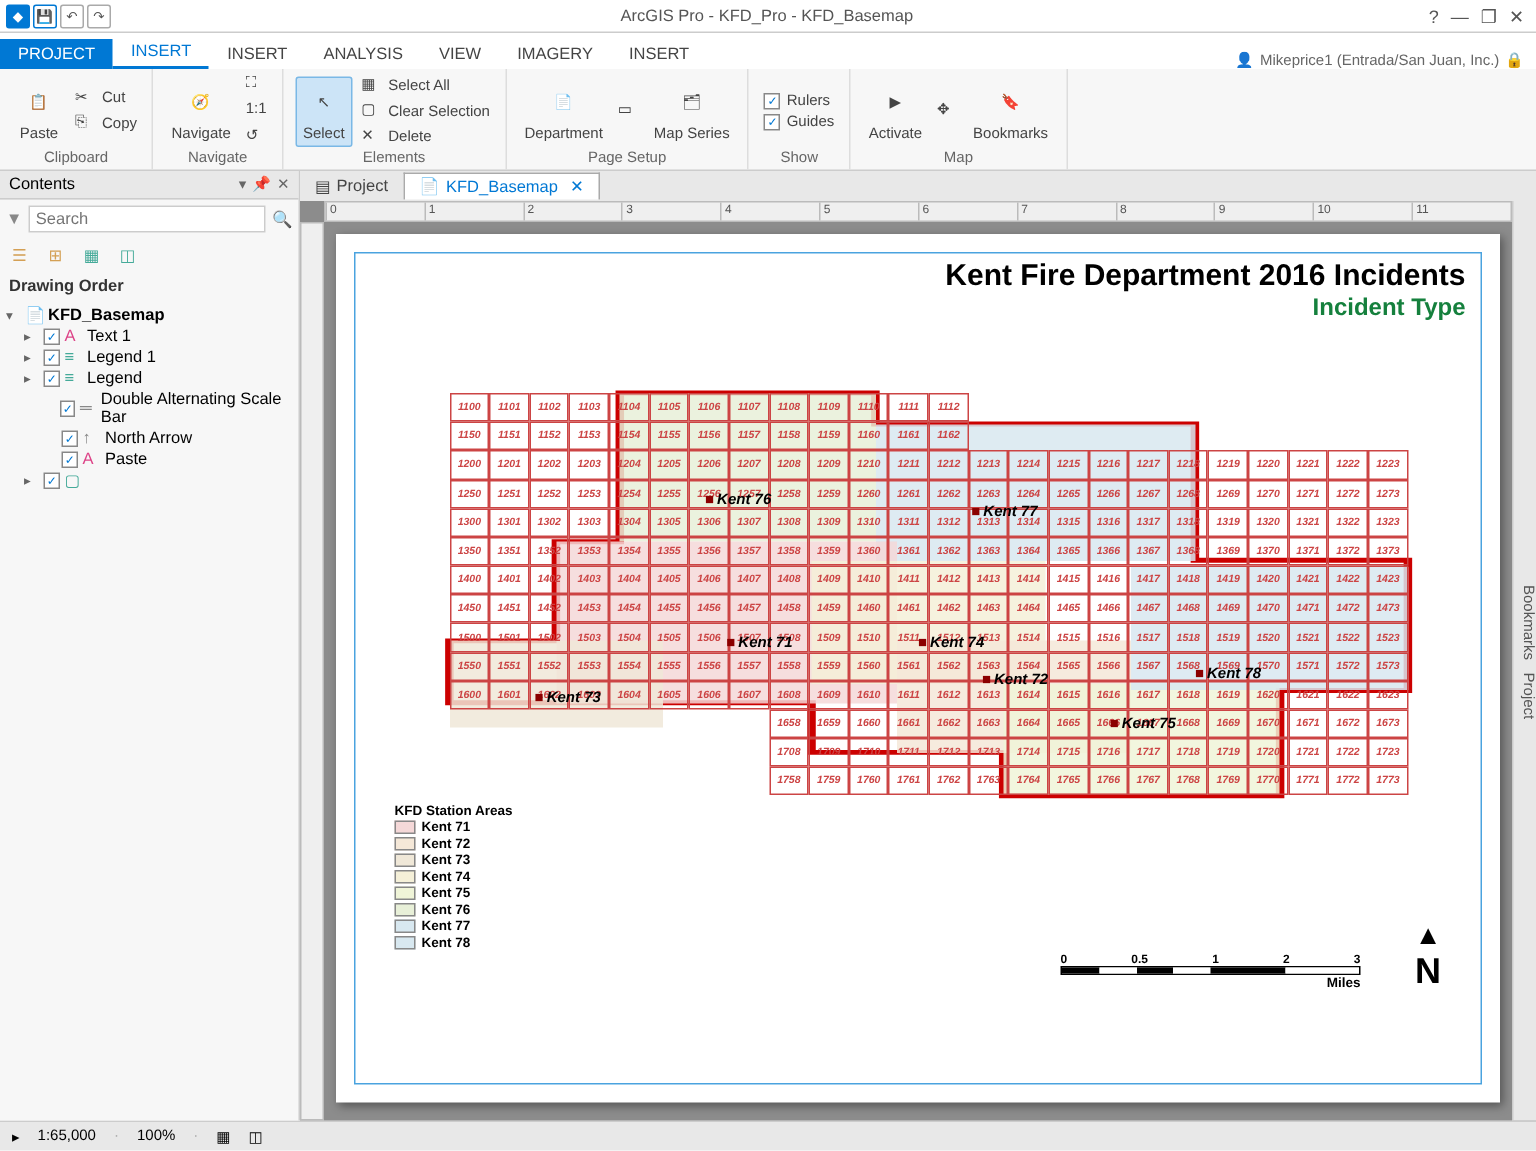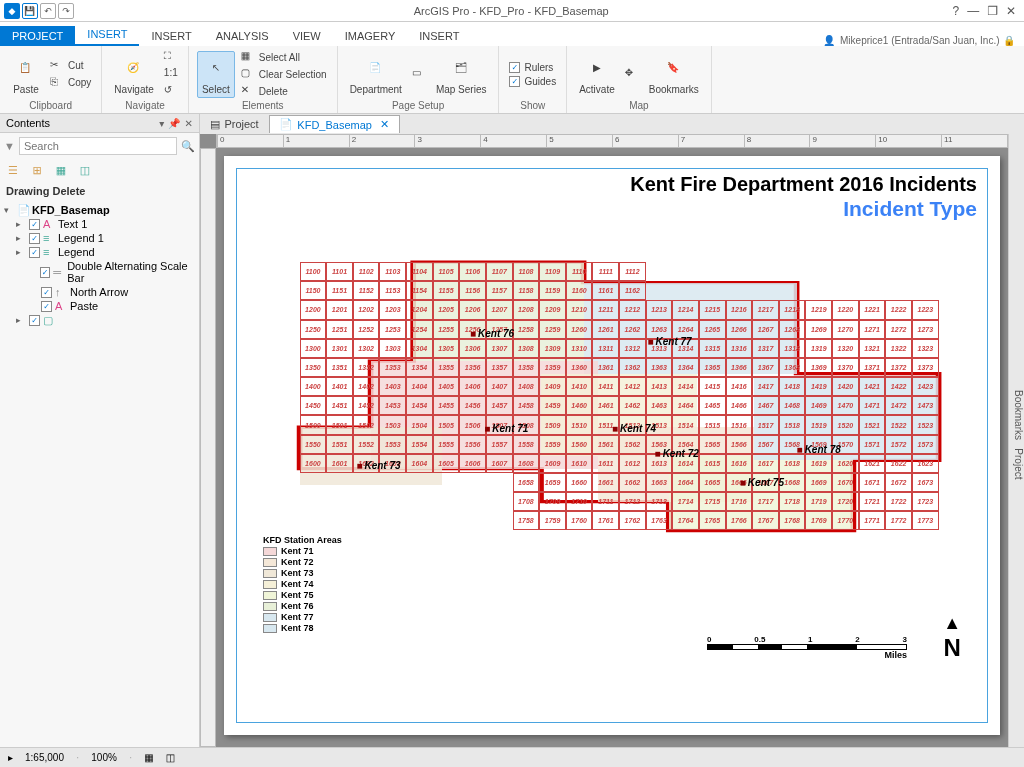--- a/index.html
+++ b/index.html
@@ -53,21 +53,21 @@
 .canvas-area { flex:1; background:#8c8c8c; position:relative; overflow:hidden; }
 .view-tabs { position:absolute; top:0; left:0; right:0; height:20px; background:#e8e8e8; display:flex; align-items:center; font-size:11px; z-index:5; }
 .view-tab { padding:2px 10px; display:flex; align-items:center; gap:4px; color:#444; }
 .view-tab.active { background:#fff; border:1px solid #aaa; border-bottom:none; color:#0078d4; }
 .ruler-h { position:absolute; top:20px; left:16px; right:16px; height:14px; background:#efefef; border:1px solid #bbb; font-size:8px; color:#555; display:flex; z-index:3;}
 .ruler-h .tick { flex:1; border-left:1px solid #bbb; padding-left:2px;}
 .ruler-v { position:absolute; top:34px; left:0; bottom:0; width:16px; background:#efefef; border:1px solid #bbb; z-index:3;}
 .paper { position:absolute; top:42px; left:24px; right:24px; bottom:12px; background:#fff; box-shadow:2px 2px 6px rgba(0,0,0,0.4); }
 .page-frame { position:absolute; inset:12px; border:1px solid #4aa3df; }
 .map-title { position:absolute; top:4px; right:10px; font-size:20px; font-weight:bold; color:#000; font-family:Arial;}
-.map-subtitle { position:absolute; top:28px; right:10px; font-size:21px; font-weight:bold; color:#3b82f6; font-family:Arial;}
+.map-subtitle { position:absolute; top:28px; right:10px; font-size:16px; font-weight:bold; color:#15803d; font-family:Arial;}
 .map-legend-top { position:absolute; top:48px; right:10px; font-size:9px; font-weight:bold; color:#000; text-align:left; line-height:12px;}
 .map-legend-top .lrow { display:flex; align-items:center; gap:4px; justify-content:flex-end;}
 .map-legend-top .sw { width:10px; height:10px; }
 
 
 .mapbody { position:absolute; top:60px; left:20px; right:20px; bottom:80px; }
 .cell { border:1px solid #c44; font-size:7px; font-weight:bold; font-style:italic; color:#c44; display:flex; align-items:center; justify-content:center; overflow:hidden;}
 .station-label { position:absolute; font-size:10px; font-weight:bold; font-style:italic; color:#000; white-space:nowrap; z-index:10;}
 .station-label::before { content:"■"; color:#8b0000; margin-right:2px; font-style:normal;}
 
@@ -252,21 +252,21 @@
       <span style="color:#888">▼</span>
       <input placeholder="Search" style="">
       <span style="color:#888">🔍</span>
     </div>
     <div class="toolbar-row">
       <span class="tico" style="color:#d4a055">☰</span>
       <span class="tico" style="color:#d4a055">⊞</span>
       <span class="tico" style="color:#4a9">▦</span>
       <span class="tico" style="color:#4a9">◫</span>
     </div>
-    <div class="section-head">Drawing Delete</div>
+    <div class="section-head">Drawing Order</div>
     <div class="tree">
       <div class="tree-item bold" style="--indent:0px">
         <span class="expander">▾</span>
           <span class="typeico">📄</span>
           <span class="label">KFD_Basemap</span>
       </div>
       <div class="tree-item" style="--indent:12px">
           <span class="expander">▸</span>
           <span class="chk">✓</span>
           <span class="typeico" style="color:#d48">A</span>

